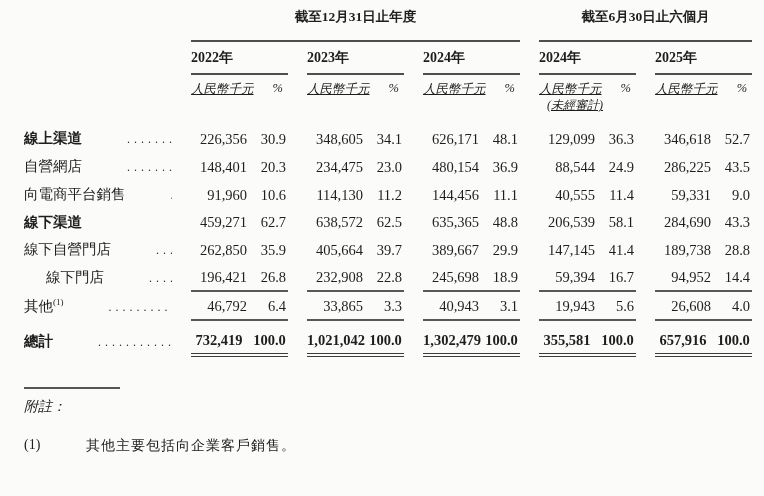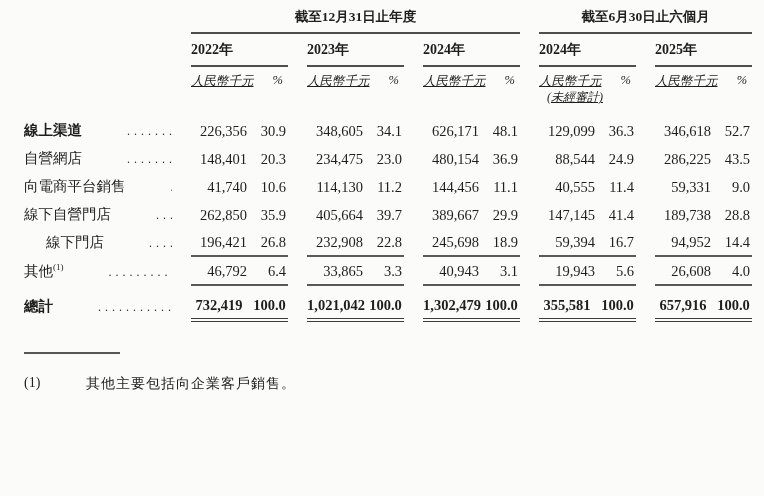--- a/index.html
+++ b/index.html
@@ -21,21 +21,21 @@
   col.c-gap   { width: 19px; }
   col.c-val   { width: 62px; }
   col.c-pct   { width: 35px; }
 
   th, td { padding: 0; font-weight: normal; }
 
   .group-head {
     text-align: center;
     font-weight: bold;
     font-size: 13.5px;
-    padding-bottom: 6px;
+    padding-bottom: 14px;
     border-bottom: 2px solid #4e4e4e;
     white-space: nowrap;
   }
   .year-head {
     text-align: left;
     font-weight: bold;
     font-size: 14px;
     padding: 7px 0 6px 0;
     border-bottom: 2px solid #4e4e4e;
     white-space: nowrap;
@@ -230,38 +230,60 @@
           <td class="pct num">43.5</td>
         </tr>
         <tr>
           <td>
             <div class="labwrap">
               <span class="lbl">向電商平台銷售</span>
               <span class="dots"></span>
             </div>
           </td>
           <td></td>
-          <td class="val num">41,740</td>
+          <td class="val num">91,960</td>
           <td class="pct num">10.6</td>
           <td></td>
           <td class="val num">114,130</td>
           <td class="pct num">11.2</td>
           <td></td>
           <td class="val num">144,456</td>
           <td class="pct num">11.1</td>
           <td></td>
           <td class="val num">40,555</td>
           <td class="pct num">11.4</td>
           <td></td>
           <td class="val num">59,331</td>
           <td class="pct num">9.0</td>
         </tr>
         <tr>
           <td>
             <div class="labwrap">
+              <span class="lbl bold">線下渠道</span>
+            </div>
+          </td>
+          <td></td>
+          <td class="val num">459,271</td>
+          <td class="pct num">62.7</td>
+          <td></td>
+          <td class="val num">638,572</td>
+          <td class="pct num">62.5</td>
+          <td></td>
+          <td class="val num">635,365</td>
+          <td class="pct num">48.8</td>
+          <td></td>
+          <td class="val num">206,539</td>
+          <td class="pct num">58.1</td>
+          <td></td>
+          <td class="val num">284,690</td>
+          <td class="pct num">43.3</td>
+        </tr>
+        <tr>
+          <td>
+            <div class="labwrap">
               <span class="lbl">線下自營門店</span>
               <span class="dots"></span>
             </div>
           </td>
           <td></td>
           <td class="val num">262,850</td>
           <td class="pct num">35.9</td>
           <td></td>
           <td class="val num">405,664</td>
           <td class="pct num">39.7</td>
@@ -342,19 +364,20 @@
           <td class="pct num bold u-double">100.0</td>
           <td></td>
           <td class="val num bold u-double">657,916</td>
           <td class="pct num bold u-double">100.0</td>
         </tr>
       </tbody>
   </table>
 
   <hr class="note-divider">
 
+  <div class="note-title">附註：</div>
 
   <div class="note-item">
     <span class="note-marker">(1)</span>
     <span class="note-text">其他主要包括向企業客戶銷售。</span>
   </div>
 
 </div>
 
 </body></html>

